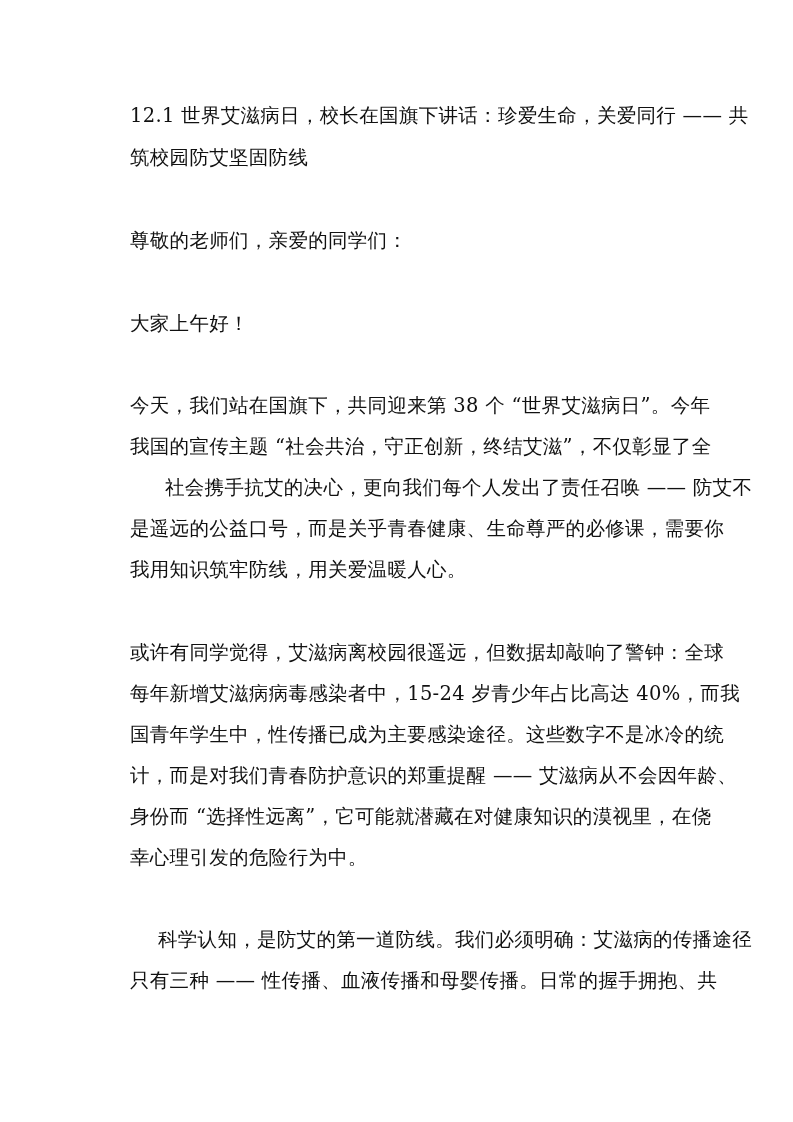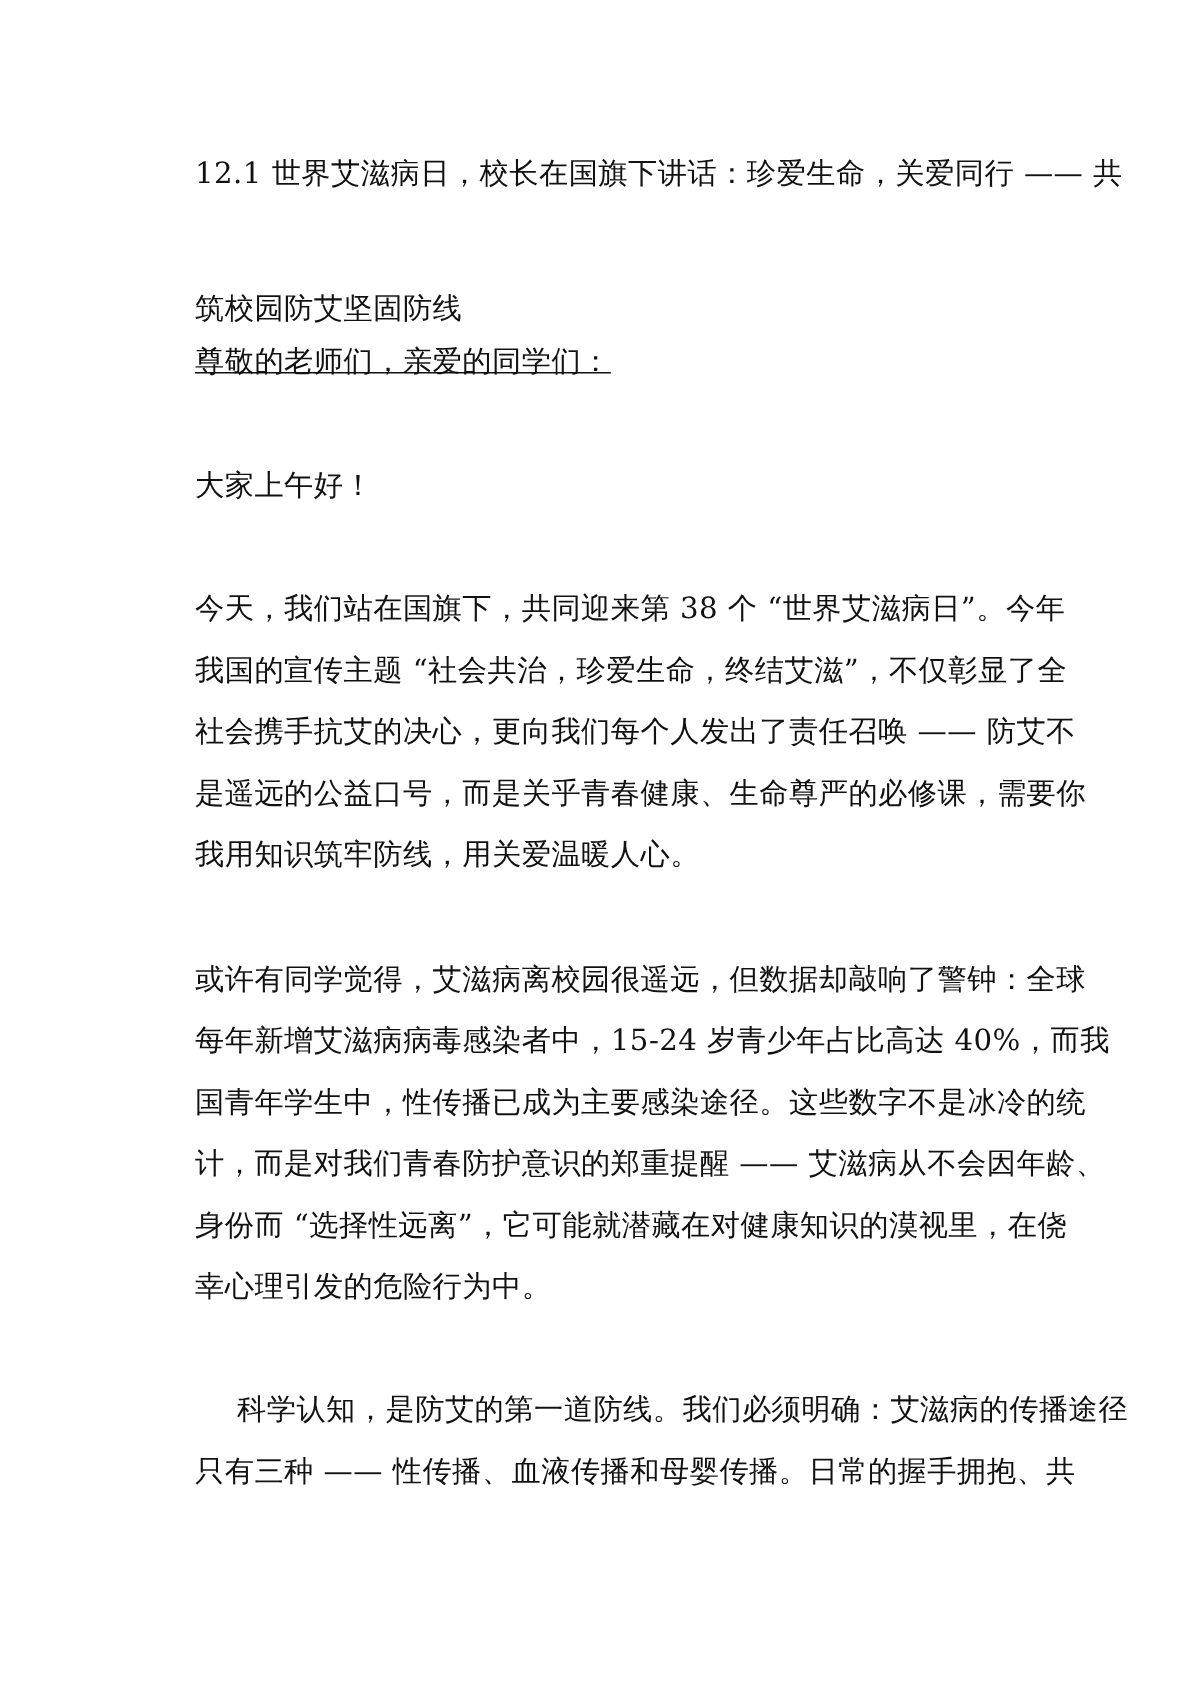--- a/index.html
+++ b/index.html
@@ -31,29 +31,29 @@
       white-space: nowrap;
       letter-spacing: 0.3px;
     }
   </style>
 </head>
 <body>
 
 <div class="page">
 
   <div class="line title" style="top:104px;">12.1 世界艾滋病日，校长在国旗下讲话：珍爱生命，关爱同行 —— 共</div>
-  <div class="line title" style="top:146px;margin-top:48px;">筑校园防艾坚固防线</div>
+  <div class="line title" style="top:146px;">筑校园防艾坚固防线</div>
 
-  <div class="line" style="top:229px;text-decoration:underline;">尊敬的老师们，亲爱的同学们：</div>
+  <div class="line" style="top:229px;">尊敬的老师们，亲爱的同学们：</div>
 
   <div class="line" style="top:312px;">大家上午好！</div>
 
   <div class="line" style="top:394px;">今天，我们站在国旗下，共同迎来第 38 个 “世界艾滋病日”。今年</div>
-  <div class="line" style="top:435px;">我国的宣传主题 “社会共治，珍爱生命，终结艾滋”，不仅彰显了全</div>
-  <div class="line" style="top:476px;">社会携手抗艾的决心，更向我们每个人发出了责任召唤 —— 防艾不</div>
+  <div class="line" style="top:435px;">我国的宣传主题 “社会共治，守正创新，终结艾滋”，不仅彰显了全</div>
+  <div class="line" style="top:476px;margin-left:35px;">社会携手抗艾的决心，更向我们每个人发出了责任召唤 —— 防艾不</div>
   <div class="line" style="top:517px;">是遥远的公益口号，而是关乎青春健康、生命尊严的必修课，需要你</div>
   <div class="line" style="top:558px;">我用知识筑牢防线，用关爱温暖人心。</div>
 
   <div class="line" style="top:641px;">或许有同学觉得，艾滋病离校园很遥远，但数据却敲响了警钟：全球</div>
   <div class="line" style="top:682px;">每年新增艾滋病病毒感染者中，15-24 岁青少年占比高达 40%，而我</div>
   <div class="line" style="top:764px;">计，而是对我们青春防护意识的郑重提醒 —— 艾滋病从不会因年龄、</div>
   <div class="line" style="top:723px;">国青年学生中，性传播已成为主要感染途径。这些数字不是冰冷的统</div>
   <div class="line" style="top:805px;">身份而 “选择性远离”，它可能就潜藏在对健康知识的漠视里，在侥</div>
   <div class="line" style="top:846px;">幸心理引发的危险行为中。</div>
 

